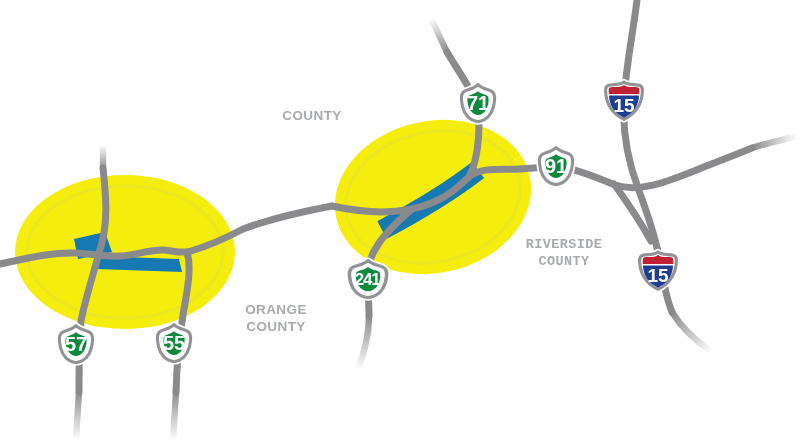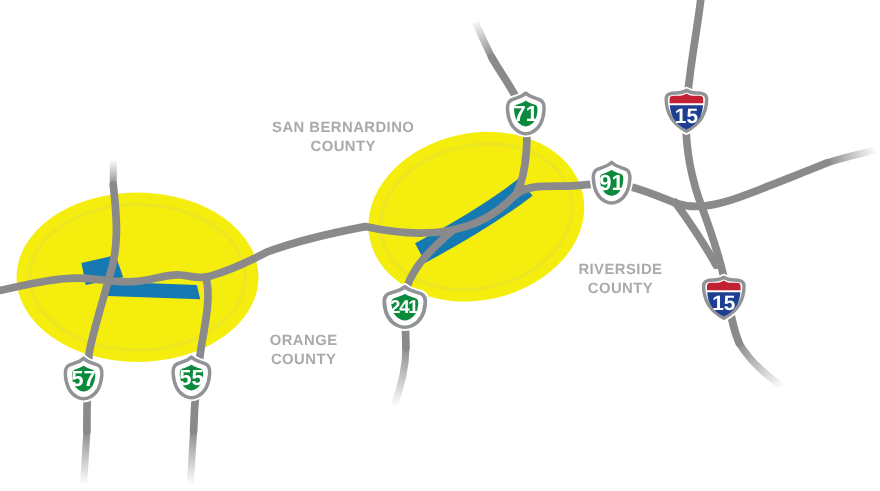--- a/index.html
+++ b/index.html
@@ -167,25 +167,24 @@
           <path class="i-red" d="M-16.6,-6.6 L16.6,-6.6 L16.6,-10.8 C16.6,-12.6 15.7,-13.7 14.2,-13.9 C9.5,-14.7 5,-12.9 0,-16.4 C-5,-12.9 -9.5,-14.7 -14.2,-13.9 C-15.7,-13.7 -16.6,-12.6 -16.6,-10.8 Z"></path>
           <path class="i-blue" d="M-16.4,-4.8 L16.4,-4.8 C15.6,6.5 11.2,13.5 0,19.3 C-11.2,13.5 -15.6,6.5 -16.4,-4.8 Z"></path>
         </g>
         <text class="num num-i" x="0" y="12">15</text>
       </g>
 
     </g>
   </svg>
 
   <div class="county" style="left:312px;top:107px;">
-    <div>SAN BERNARDINO</div>
     <div>COUNTY</div>
   </div>
   <div class="county" style="left:276px;top:301px;">
     <div>ORANGE</div>
     <div>COUNTY</div>
   </div>
-  <div class="county" style="left:564px;top:236px;">
+  <div class="county" style="left:564px;top:236px;font-family:Liberation Mono, monospace;">
     <div>RIVERSIDE</div>
     <div>COUNTY</div>
   </div>
 
 </div>
 
 </body></html>

